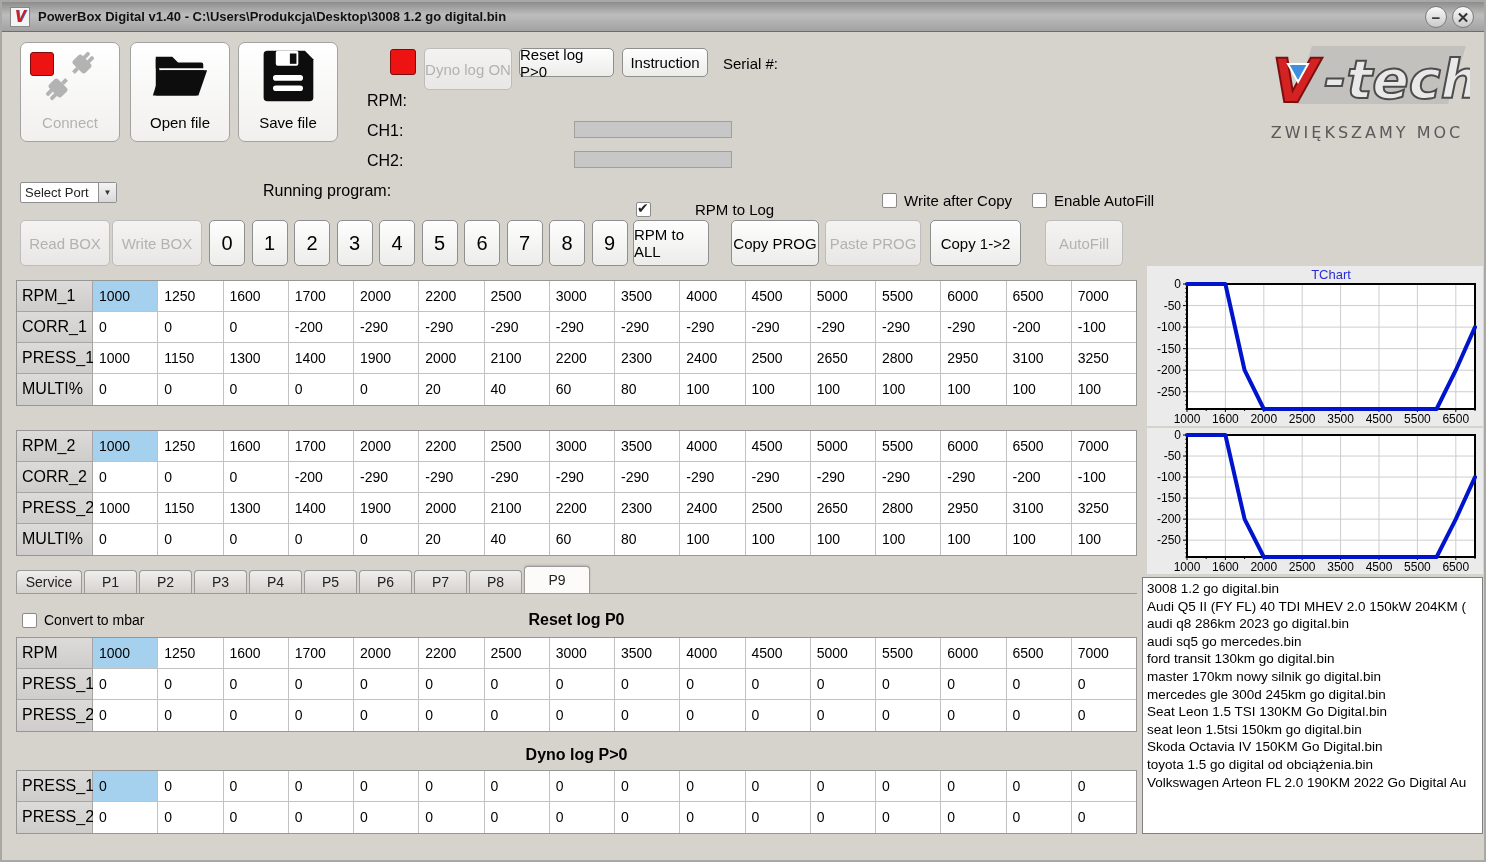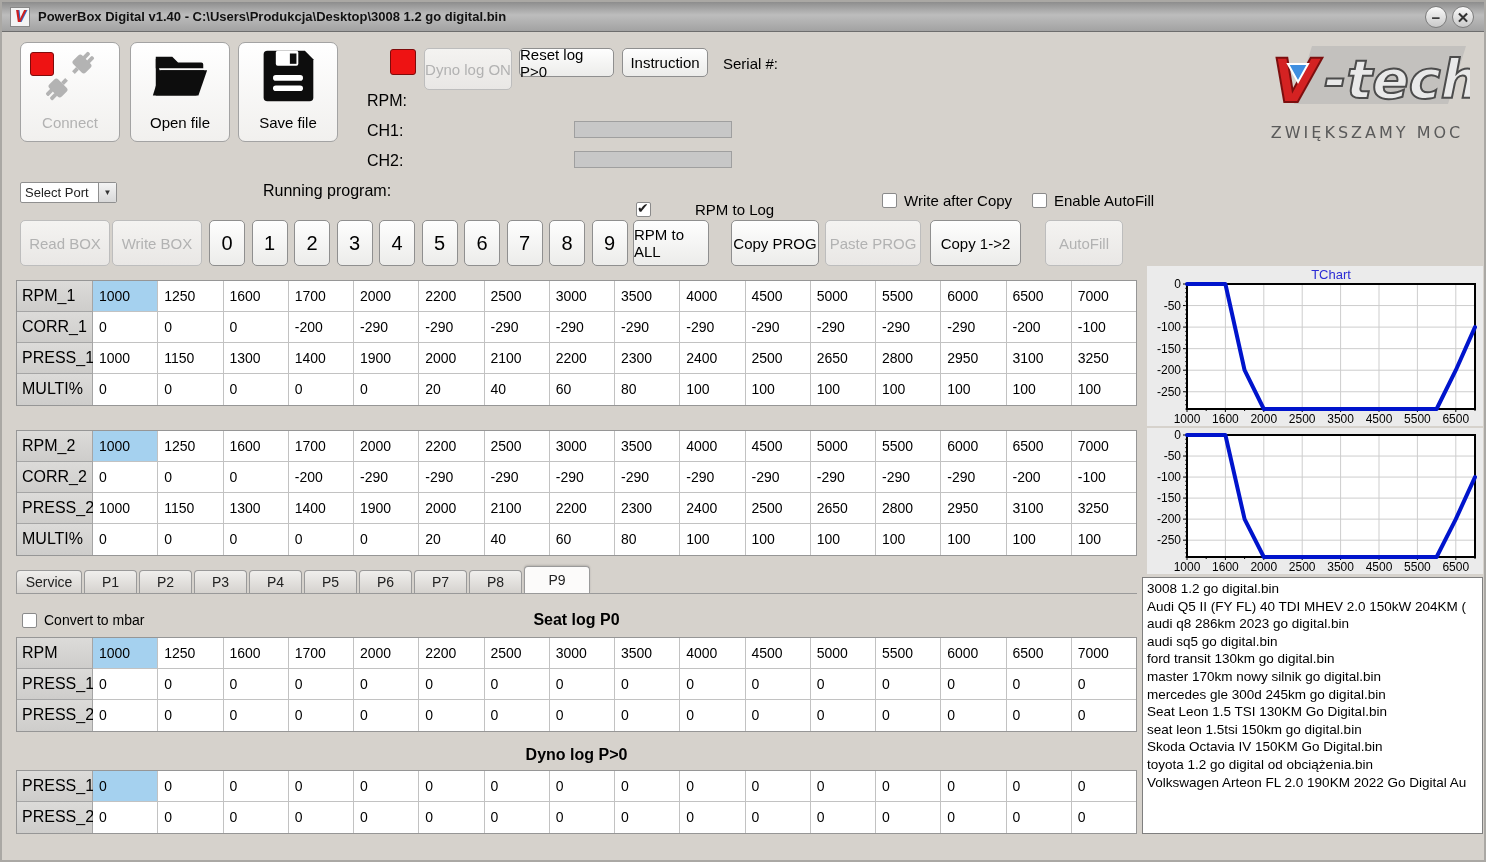--- a/index.html
+++ b/index.html
@@ -404,21 +404,21 @@
       <div class="tab">P7</div>
       <div class="tab">P8</div>
       <div class="tab active">P9</div>
     </div>
   <div class="tabline" style="left:14px; top:591px; width:1121px;"></div>
 
   <div class="cbrow" style="left:20px; top:610px;">
     <span class="cb"></span>
     <span class="cblabel" style="font-size:14px;">Convert to mbar</span>
   </div>
-  <div class="heading" style="left:14px; top:609px; width:1121px;">Seat log  P0</div>
+  <div class="heading" style="left:14px; top:609px; width:1121px;">Reset log  P0</div>
   <div class="gridtable" style="left:14px; top:635px; width:1121px;">
       <div class="trow">
         <div class="th tcell">RPM</div>
         <div class="td tcell sel">1000</div>
         <div class="td tcell">1250</div>
         <div class="td tcell">1600</div>
         <div class="td tcell">1700</div>
         <div class="td tcell">2000</div>
         <div class="td tcell">2200</div>
         <div class="td tcell">2500</div>
@@ -693,24 +693,24 @@
         <line x1="289.6" y1="129" x2="289.6" y2="131" stroke="#000" stroke-width="1"></line>
         <line x1="328" y1="129" x2="328" y2="131" stroke="#000" stroke-width="1"></line>
         <rect x="40" y="7" width="288" height="122" fill="none" stroke="#000" stroke-width="2"></rect>
         <polyline points="40,7 59.2,7 78.4,7 97.6,91.13793103448276 116.8,129 136,129 155.2,129 174.4,129 193.6,129 212.79999999999998,129 232,129 251.2,129 270.4,129 289.6,129 308.8,91.13793103448276 328,49.06896551724138" fill="none" stroke="#0014cc" stroke-width="4" stroke-linejoin="round" stroke-linecap="round"></polyline>
       </svg></div>
 
   <div class="filelist" style="left:1140px; top:575px; width:341px; height:257px;">
       <div class="fitem">3008 1.2 go digital.bin</div>
       <div class="fitem">Audi Q5 II (FY FL) 40 TDI MHEV 2.0 150kW 204KM (</div>
       <div class="fitem">audi q8 286km 2023 go digital.bin</div>
-      <div class="fitem">audi sq5 go digital.bin</div>
+      <div class="fitem">audi sq5 go mercedes.bin</div>
       <div class="fitem">ford transit 130km go digital.bin</div>
       <div class="fitem">master 170km nowy silnik go digital.bin</div>
       <div class="fitem">mercedes gle 300d 245km go digital.bin</div>
       <div class="fitem">Seat Leon 1.5 TSI 130KM Go Digital.bin</div>
       <div class="fitem">seat leon 1.5tsi 150km go digital.bin</div>
       <div class="fitem">Skoda Octavia IV 150KM Go Digital.bin</div>
-      <div class="fitem">toyota 1.2 go digital od obciążenia.bin</div>
+      <div class="fitem">toyota 1.5 go digital od obciążenia.bin</div>
       <div class="fitem">Volkswagen Arteon FL 2.0 190KM 2022 Go Digital Au</div>
     </div>
 
 </div>
 
 </body></html>

